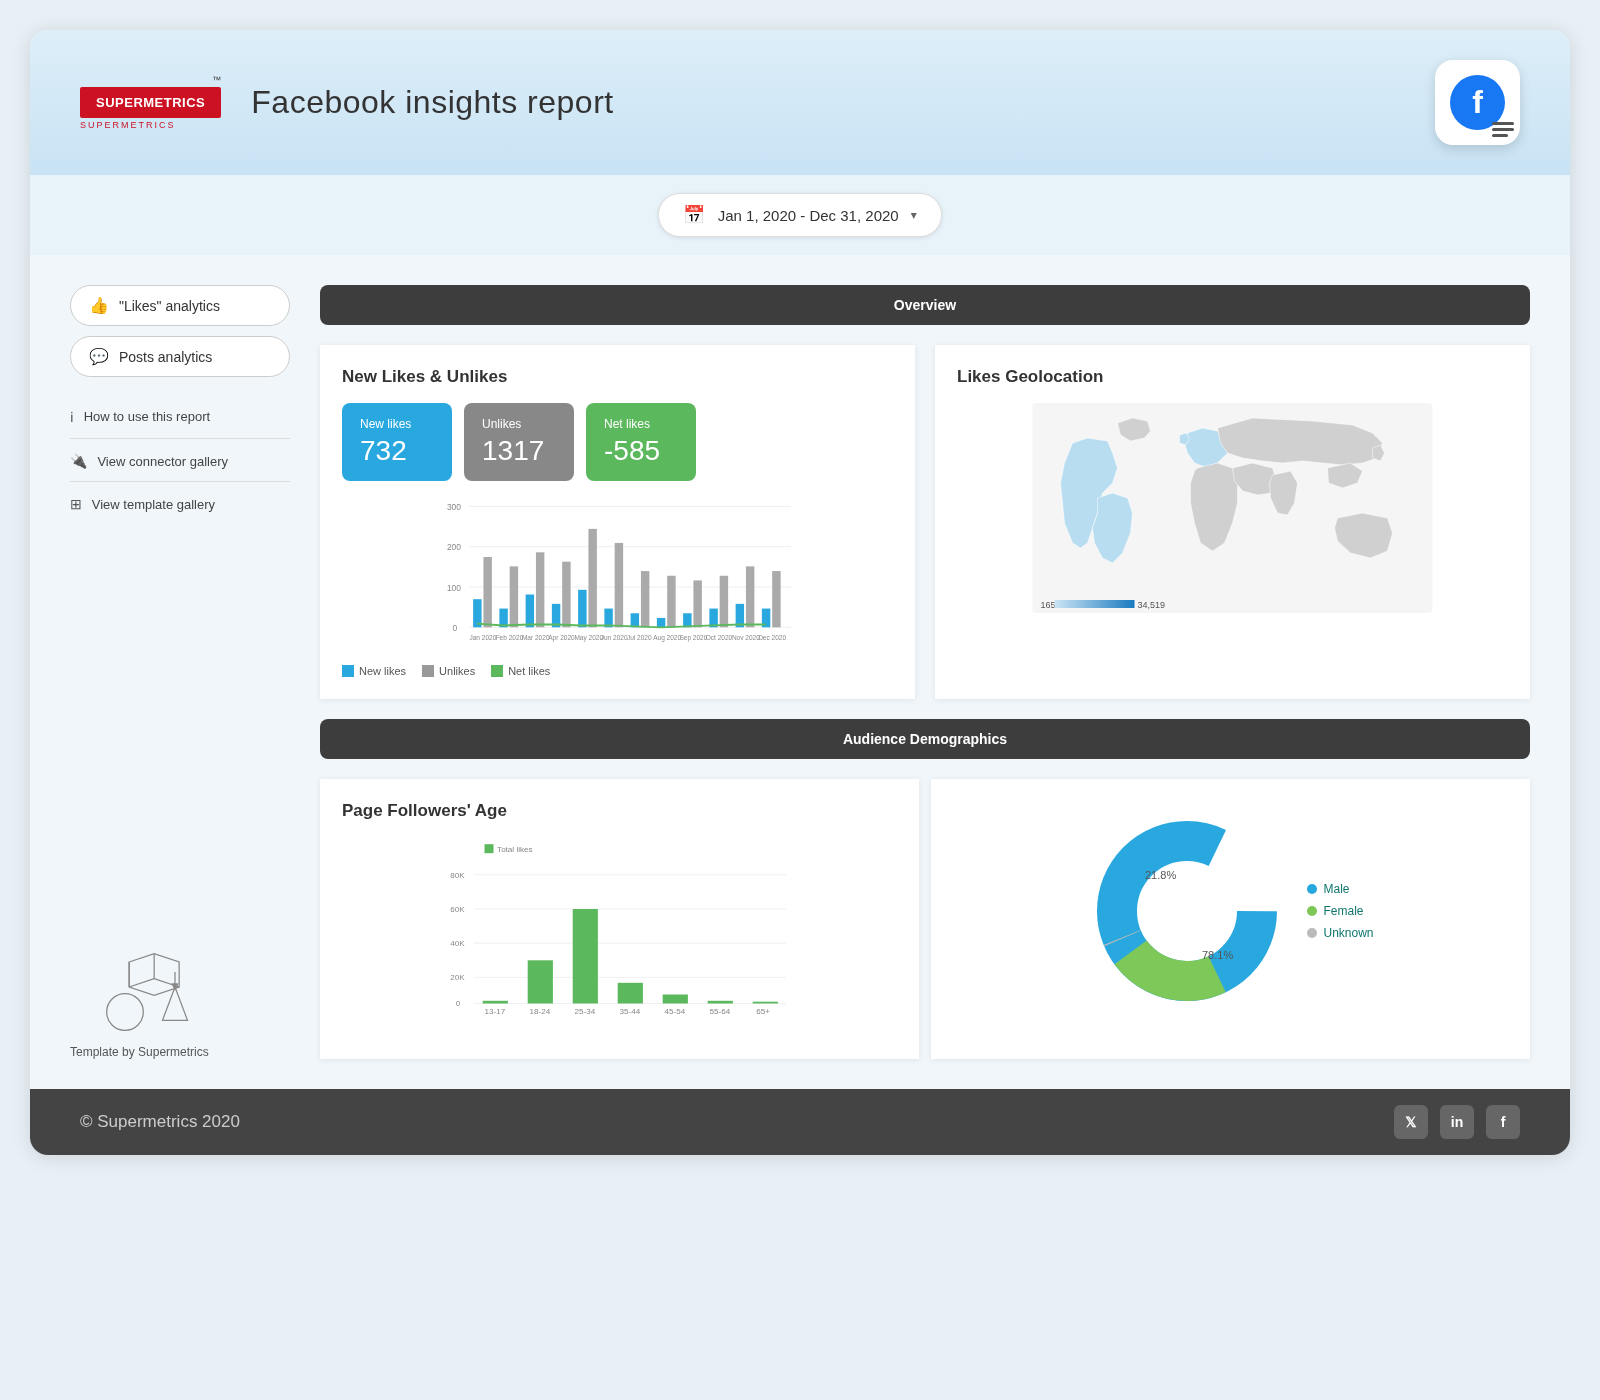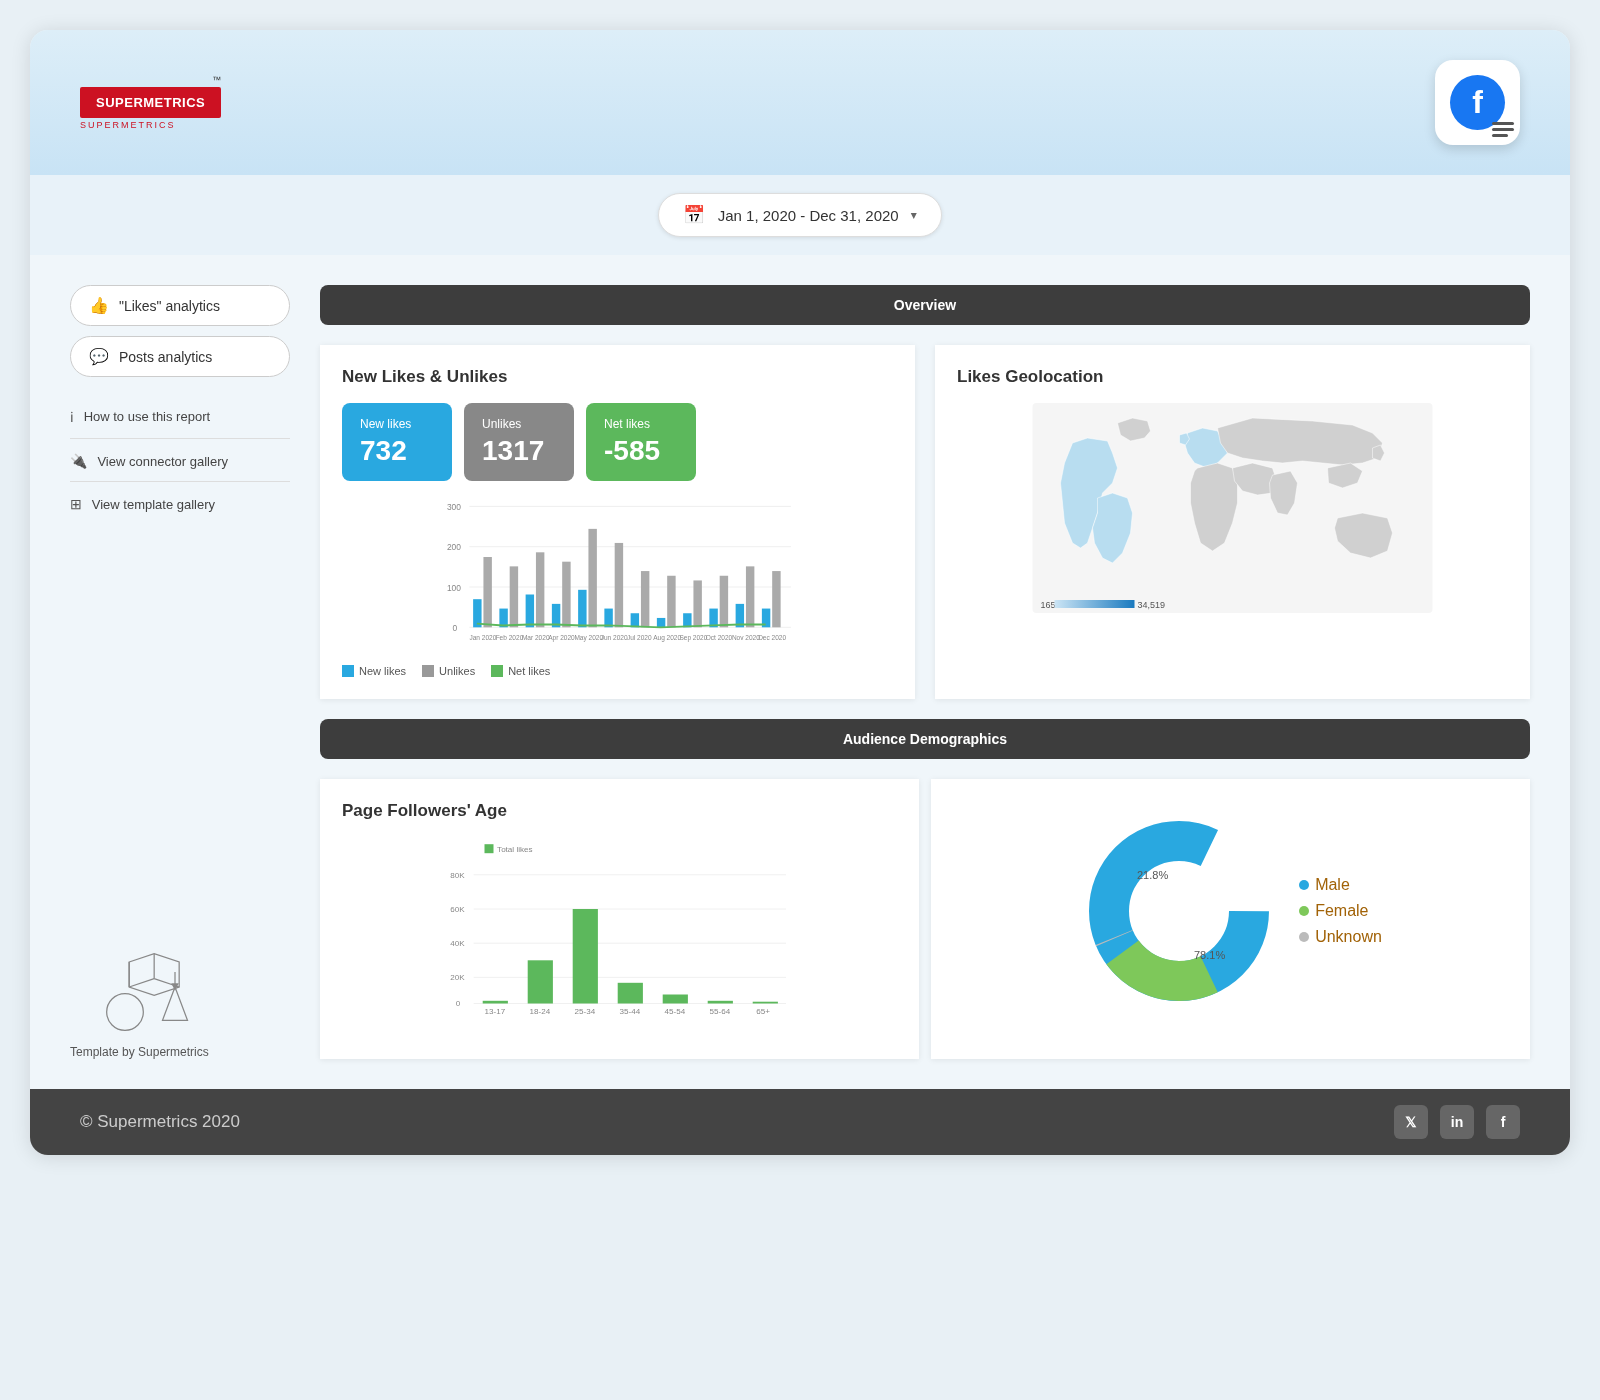--- a/index.html
+++ b/index.html
@@ -256,21 +256,21 @@
     .kpi-card {
       border-radius: 8px;
       padding: 14px 18px;
       color: white;
       min-width: 110px;
     }
     .kpi-card.blue { background: #29a8e0; }
     .kpi-card.gray { background: #888; }
     .kpi-card.green { background: #5cb85c; }
     .kpi-label { font-size: 12px; margin-bottom: 4px; }
-    .kpi-value { font-size: 28px; font-weight: 700; }
+    .kpi-value { font-size: 28px; font-weight: 400; }
 
     
     .bar-chart-area {
       position: relative;
       height: 160px;
     }
     .bar-chart-svg {
       width: 100%;
       height: 150px;
     }
@@ -321,22 +321,22 @@
       display: flex;
       align-items: center;
       justify-content: center;
       gap: 20px;
       padding: 10px;
     }
     .donut-legend {
       display: flex;
       flex-direction: column;
       gap: 8px;
-      font-size: 16px;
-      color: #a16207;
+      font-size: 12px;
+      color: #0f766e;
     }
     .donut-legend-item {
       display: flex;
       align-items: center;
       gap: 6px;
     }
     .donut-dot {
       width: 10px;
       height: 10px;
       border-radius: 50%;
@@ -377,20 +377,21 @@
 <div class="outer-wrapper">
   <div class="main-card">
 
     <div class="header">
       <div class="header-left">
         <div class="logo-wrapper">
           <span class="logo-tm">™</span>
           <div class="logo-box">SUPERMETRICS</div>
           <span class="logo-sub">SUPERMETRICS</span>
         </div>
+        <h1 class="header-title">Facebook insights report</h1>
       </div>
       <div class="fb-icon-bg">
         <div class="fb-circle">f</div>
         <div class="fb-lines">
           <div class="fb-line"></div>
           <div class="fb-line"></div>
           <div class="fb-line"></div>
         </div>
       </div>
     </div>

